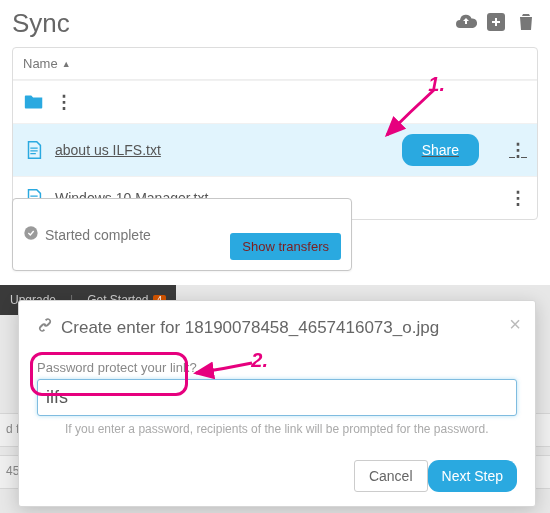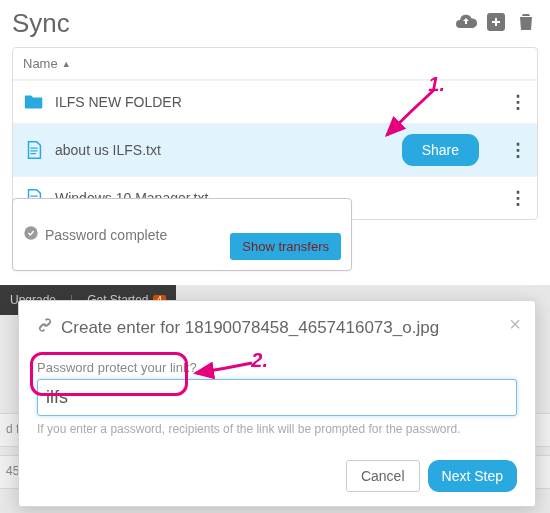--- a/index.html
+++ b/index.html
@@ -6,21 +6,21 @@
   body { font-family: "Helvetica Neue", Arial, sans-serif; font-size: 13px; color: #555; background: #fff; width: 550px; height: 513px; position: relative; overflow: hidden; }
   .top { padding: 8px 12px 0 12px; }
   .title-row { display: flex; align-items: center; justify-content: space-between; }
   .title { font-size: 26px; font-weight: 300; color: #666; }
   .title-icons { display: flex; gap: 6px; }
   .ticon { width: 24px; height: 24px; fill: #777; color:#777; }
   .panel { border: 1px solid #ddd; border-radius: 4px; margin: 8px 12px 0 12px; background:#fff; }
   .colhdr { padding: 8px 10px; font-size: 13px; color: #777; border-bottom: 1px solid #eee; display:flex; align-items:center; gap:4px;}
   .row { display: flex; align-items: center; padding: 10px 10px; border-top: 1px solid #f1f1f1; position: relative; }
   .row:first-of-type { border-top: none; }
-  .row.sel { background: #e1f4fd; }
+  .row.sel { background: #e1f4fd; text-decoration: underline; }
   .fic { width: 22px; height: 22px; margin-right: 10px; flex:0 0 auto; }
   .ftxt { flex: 1 1 auto; line-height: 1.3; }
   .fname { color: #555; font-size: 14px; }
   .fmeta { color: #999; font-size: 12px; }
   .dots { width: 18px; text-align: center; color: #555; font-size: 18px; font-weight: bold; cursor: pointer; }
   .sharebtn { background: #2aa9e0; color: #fff; border: none; border-radius: 11px; padding: 8px 20px; font-size: 14px; margin-right: 30px; cursor:pointer;}
   .toast { position: absolute; left: 12px; top: 198px; width: 340px; background: #fff; border: 1px solid #c7c7c7; border-radius: 4px; padding: 10px 10px; display: flex; align-items: center; justify-content: space-between; box-shadow: 0 1px 2px rgba(0,0,0,.05);}
   .toast-left { display:flex; align-items:center; gap:6px; color:#777; font-size:14px;}
   .showbtn { background:#2aa9e0; color:#7f1d1d; border:none; border-radius:3px; padding:6px 12px; font-size:13px; cursor:pointer;margin-top:24px;}
 
@@ -29,22 +29,22 @@
   .navfrag .pill { background:#d35400; color:#fff; font-size:10px; padding:0 4px; border-radius:2px; margin-left:4px;}
   .graylines { position:absolute; left:0; right:0; top:120px; height:80px;}
   .grayline { height:34px; border-top:1px solid #d5d5d5; border-bottom:1px solid #d5d5d5; background:#efefef; margin-top:8px; padding:8px 6px; font-size:12px; color:#888;}
 
   .modal { position:absolute; left:18px; right:14px; top:300px; background:#fff; border:1px solid #d6d6d6; border-radius:3px; box-shadow:0 4px 18px rgba(0,0,0,.18); padding:16px 18px 14px 18px; }
   .modal h3 { font-weight:400; color:#666; font-size:17px; display:flex; align-items:center; gap:8px;}
   .close-x { position:absolute; right:14px; top:12px; color:#bbb; font-size:20px; cursor:pointer; }
   .pw-label { margin-top:22px; color:#888; font-size:13px; }
   .pw-input-wrap { margin-top:4px; }
   .pw-input { width:100%; border:1px solid #7fbce0; border-radius:3px; padding:7px 8px; font-size:18px; color:#555; outline:none; box-shadow:0 0 4px rgba(42,169,224,.35);}
-  .hint { color:#aaa; font-size:12px; margin-top:6px; }
-  .modal-actions { display:flex; justify-content:flex-end; gap:8px; margin-top:24px;}
+  .hint { color:#aaa; font-size:12px; margin-top:6px;margin-left:28px; }
+  .modal-actions { display:flex; justify-content:flex-end; margin-top:24px;}
   .btn-cancel { background:#fff; border:1px solid #ccc; border-radius:3px; padding:7px 14px; color:#666; font-size:14px; cursor:pointer;}
   .btn-next { background:#2aa9e0; border:none; color:#fff; border-radius:11px; padding:7px 14px; font-size:14px; cursor:pointer;}
 
   
   .ann1 { position:absolute; left:355px; top:77px; width:90px; height:70px; pointer-events:none; }
   .ann-num { color:#e6007e; font-weight:bold; font-size:20px; font-style:italic; }
   .ann2 { position:absolute; left:188px; top:351px; width:80px; height:50px; pointer-events:none;}
   .pw-highlight { position:absolute; left:30px; top:352px; width:158px; height:44px; border:3px solid #e6007e; border-radius:12px; pointer-events:none;}
   svg.arrow { overflow:visible; }
 </style>
@@ -81,23 +81,20 @@
     <span>Name</span>
     <span style="font-size:9px;">▲</span>
   </div>
 
   <div class="row">
     <span class="fic">
       <svg viewBox="0 0 24 24" width="22" height="22">
           <path fill="#2aa9e0" d="M3 5h6l2 2h10v11a1 1 0 01-1 1H3a1 1 0 01-1-1V6a1 1 0 011-1z"></path>
         </svg>
     </span>
-    <div class="ftxt">
-        <div class="fname">ILFS NEW FOLDER</div>
-      </div>
     <div class="dots">⋮</div>
   </div>
 
   <div class="row sel">
     <span class="fic">
       <svg viewBox="0 0 24 24" width="22" height="22">
           <path fill="none" stroke="#2aa9e0" stroke-width="1.6" d="M6 3h9l4 4v14H6z"></path>
           <path stroke="#2aa9e0" stroke-width="1.4" d="M8 10h8M8 13h8M8 16h6"></path>
         </svg>
     </span>
@@ -123,21 +120,21 @@
 </div>
 
 <div class="toast">
   <div class="toast-left">
     <span>
       <svg width="16" height="16" viewBox="0 0 24 24">
           <circle cx="12" cy="12" r="10" fill="#9a9a9a"></circle>
           <path d="M8 12l3 3 5-6" stroke="#fff" stroke-width="2" fill="none"></path>
         </svg>
     </span>
-    <span>Password complete</span>
+    <span>Started complete</span>
   </div>
   <button class="showbtn">Show transfers</button>
 </div>
 
 <div class="ann1">
   <span class="ann-num" style="position:absolute; right:0; top:-4px;">1.</span>
   <svg class="arrow" width="90" height="70">
     <defs>
         <marker id="ah1" markerWidth="8" markerHeight="8" refX="6" refY="3" orient="auto">
           <path d="M0,0 L7,3 L0,6 z" fill="#e6007e"></path>

